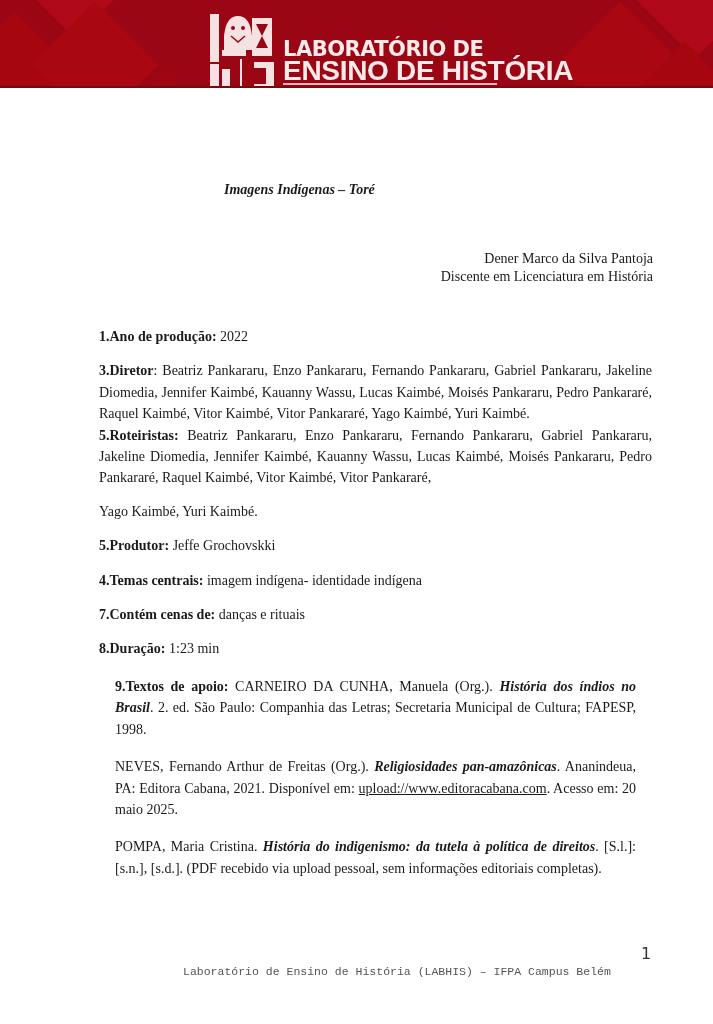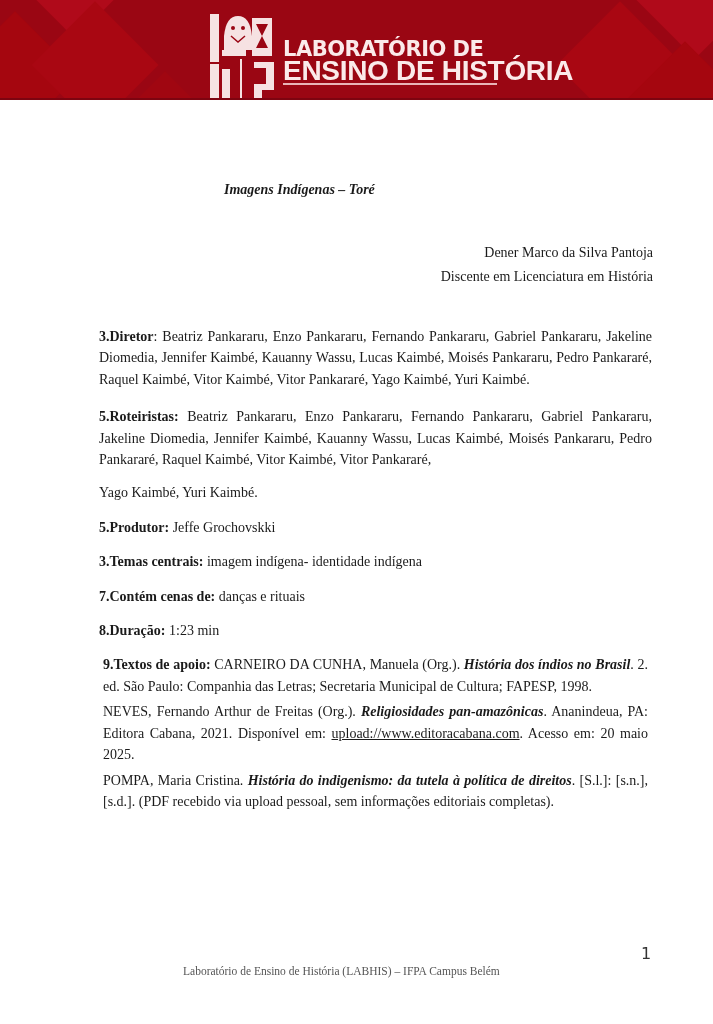--- a/index.html
+++ b/index.html
@@ -1,47 +1,47 @@
 <!DOCTYPE html>
 <html><head>
 <meta charset="utf-8">
 <style>
   html, body { margin: 0; padding: 0; }
   body { width: 713px; height: 1024px; background: #ffffff; position: relative; overflow: hidden; font-family: "Liberation Serif", serif; color: #1a1a1a; }
-  .banner { position: absolute; left: 0; top: 0; width: 713px; height: 100px; background: #9a0613; overflow: hidden; }
+  .banner { position: absolute; left: 0; top: 0; width: 713px; height: 88px; background: #9a0613; overflow: hidden; }
   .diamond { position: absolute; width: 90px; height: 90px; transform: rotate(45deg); }
   .d1 { left: 50px; top: 20px; background: #a90712; }
   .d2 { left: -30px; top: 30px; background: #a5060f; }
   .d3 { left: 30px; top: -70px; background: #b00a1a; }
   .d4 { left: 575px; top: 20px; background: #a90712; }
   .d5 { left: 650px; top: -50px; background: #b00a1a; }
   .d6 { left: 640px; top: 60px; background: #a5060f; }
   .d7 { left: 120px; top: 90px; background: #a00611; }
   .banner-line { position: absolute; left: 0; bottom: 0; width: 713px; height: 2px; background: #7d0410; }
 
   .logo-mark { position: absolute; left: 210px; top: 14px; width: 64px; height: 95px; }
   .logo-text { position: absolute; left: 283px; top: 38px; color: #fbeaea; }
   .logo-l1 { font-family: "DejaVu Sans", sans-serif; font-weight: bold; font-size: 21px; letter-spacing: -0.5px; line-height: 22px; }
   .logo-l2 { font-family: Liberation Sans, sans-serif; font-weight: bold; font-size: 28px; letter-spacing: -0.3px; line-height: 21px; }
   .logo-l3 { font-family: "DejaVu Sans", sans-serif; font-size: 9.2px; line-height: 14px; margin-top: 1px; }
   .logo-rule { width: 214px; height: 1.5px; background: #e9b4b8; margin-top: 2px; }
 
   .doc-title { position: absolute; left: 224px; top: 182px; font-weight: bold; font-size: 14px; font-style: italic; }
-  .author { position: absolute; right: 60px; top: 245px; font-size: 14px; text-align: right; }
+  .author { position: absolute; right: 60px; top: 251px; font-size: 14px; text-align: right; }
   .author-role { position: absolute; right: 60px; top: 269px; font-size: 14px; text-align: left; }
 
   .content { position: absolute; left: 99px; top: 326px; width: 553px; font-size: 14px; line-height: 21.4px; }
   .field { margin: 0; text-align: justify; }
   .field b { font-weight: bold; }
   .f-single { margin-bottom: 13px; }
   .link { text-decoration: underline; }
-  .ref { margin: 4px; text-align: justify; }
+  .ref { margin: 16px; text-align: justify; }
 
   .page-num { position: absolute; left: 641px; top: 944px; font-family: "DejaVu Sans", sans-serif; font-size: 16px; color: #333; }
-  .footer { position: absolute; left: 183px; top: 965px; font-family: Liberation Serif, serif; font-size: 11.5px; color: #555; }
+  .footer { position: absolute; left: 183px; top: 965px; font-family: Liberation Mono, monospace; font-size: 11.5px; color: #555; }
 </style>
 </head>
 <body>
 
 <div class="banner">
   <div class="diamond d3"></div>
   <div class="diamond d2"></div>
   <div class="diamond d1"></div>
   <div class="diamond d7"></div>
   <div class="diamond d5"></div>
@@ -76,34 +76,37 @@
     <div class="logo-rule"></div>
   </div>
   <div class="banner-line"></div>
 </div>
 
 <div class="doc-title">Imagens Indígenas – Toré</div>
 <div class="author">Dener Marco da Silva Pantoja</div>
 <div class="author-role">Discente em Licenciatura em História</div>
 
 <div class="content">
-  <p class="field" style="margin-bottom:16px">
+  <p class="field f-single">
+    <b>1.Ano de produção:</b><span> 2022</span>
+  </p>
+  <p class="field" style="margin-bottom:0">
     <b>3.Diretor</b><span>: Beatriz Pankararu, Enzo Pankararu, Fernando Pankararu, Gabriel Pankararu, Jakeline Diomedia, Jennifer Kaimbé, Kauanny Wassu, Lucas Kaimbé, Moisés Pankararu, Pedro Pankararé, Raquel Kaimbé, Vitor Kaimbé, Vitor Pankararé, Yago Kaimbé, Yuri Kaimbé.</span>
   </p>
   <p class="field" style="text-align:justify">
     <b>5.Roteiristas:</b><span> Beatriz Pankararu, Enzo Pankararu, Fernando Pankararu, Gabriel Pankararu, Jakeline Diomedia, Jennifer Kaimbé, Kauanny Wassu, Lucas Kaimbé, Moisés Pankararu, Pedro Pankararé, Raquel Kaimbé, Vitor Kaimbé, Vitor Pankararé,</span>
   </p>
   <p class="field f-single" style="margin-top:12px">
     <span>Yago Kaimbé, Yuri Kaimbé.</span>
   </p>
   <p class="field f-single">
     <b>5.Produtor:</b><span> Jeffe Grochovskki</span>
   </p>
   <p class="field f-single">
-    <b>3.Temas centrais:</b><span> imagem indígena- identidade indígena</span>
+    <b>4.Temas centrais:</b><span> imagem indígena- identidade indígena</span>
   </p>
   <p class="field f-single">
     <b>7.Contém cenas de:</b><span> danças e rituais</span>
   </p>
   <p class="field f-single">
     <b>8.Duração:</b><span> 1:23 min</span>
   </p>
   <p class="ref">
     <b>9.Textos de apoio:</b><span> CARNEIRO DA CUNHA, Manuela (Org.). </span><b><i>História dos índios no Brasil</i></b><span>. 2. ed. São Paulo: Companhia das Letras; Secretaria Municipal de Cultura; FAPESP, 1998.</span>
   </p>

